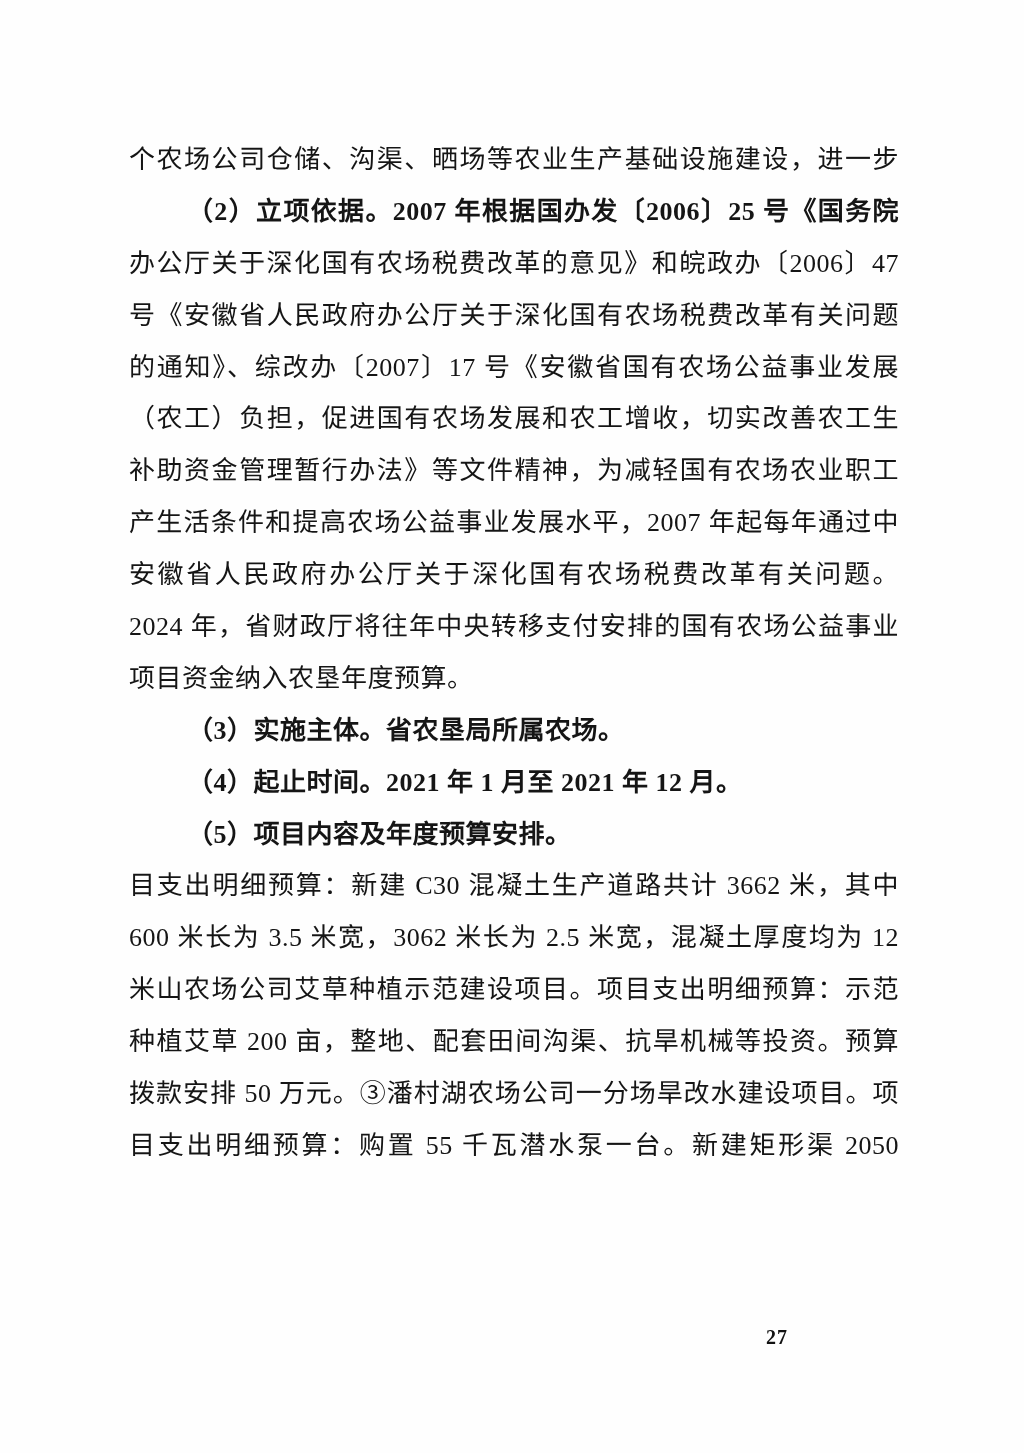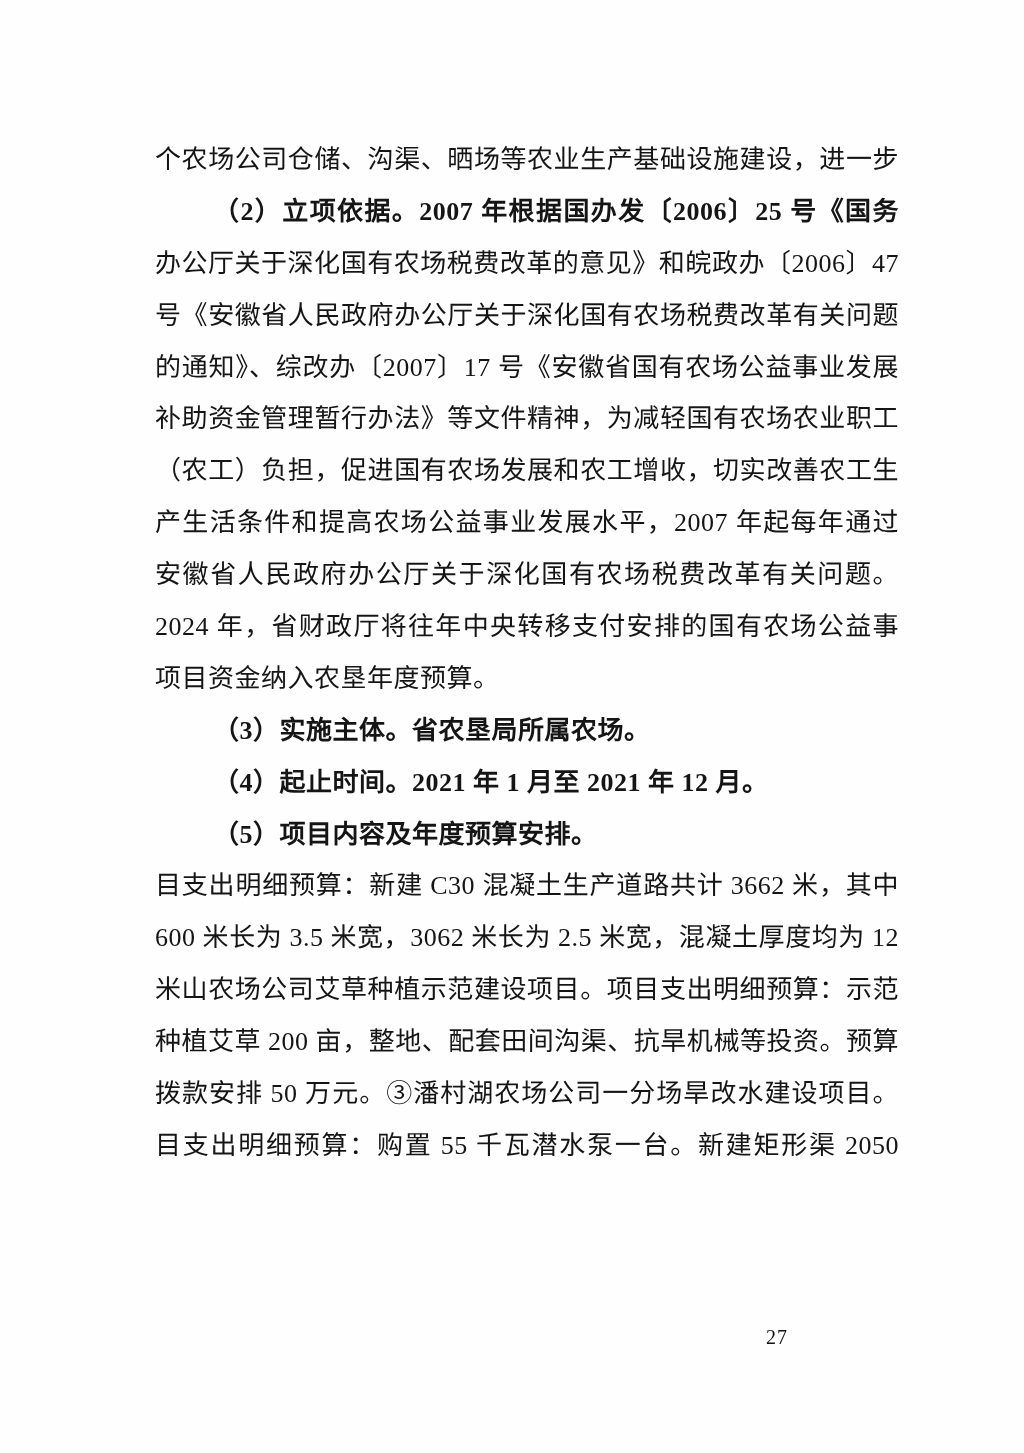--- a/index.html
+++ b/index.html
@@ -23,52 +23,51 @@
     left: 129px;
     width: 770px;
   }
   .line {
     font-size: 26px;
     line-height: 51.9px;
     height: 51.9px;
     letter-spacing: 0.5px;
     text-align: left;
     overflow: hidden;
-    margin-left: 26px;
   }
   .line.justify {
     text-align: justify;
     text-align-last: justify;
   }
   .line.indent {
     padding-left: 58px;
     font-weight: bold;
   }
   .page-number {
     position: absolute;
     left: 766px;
     top: 1326px;
     font-size: 20px;
-    font-weight: 400;
+    font-weight: 700;
     letter-spacing: 1px;
     color: #111;
   }
 </style>
 </head>
 <body>
 
 <div class="page">
   <div class="body-text">
       <div class="line justify">个农场公司仓储、沟渠、晒场等农业生产基础设施建设，进一步</div>
       <div class="line indent justify">（2）立项依据。2007 年根据国办发〔2006〕25 号《国务院</div>
       <div class="line justify">办公厅关于深化国有农场税费改革的意见》和皖政办〔2006〕47</div>
       <div class="line justify">号《安徽省人民政府办公厅关于深化国有农场税费改革有关问题</div>
       <div class="line justify">的通知》、综改办〔2007〕17 号《安徽省国有农场公益事业发展</div>
+      <div class="line justify">（农工）负担，促进国有农场发展和农工增收，切实改善农工生</div>
       <div class="line justify">补助资金管理暂行办法》等文件精神，为减轻国有农场农业职工</div>
-      <div class="line justify">（农工）负担，促进国有农场发展和农工增收，切实改善农工生</div>
       <div class="line justify">产生活条件和提高农场公益事业发展水平，2007 年起每年通过中</div>
       <div class="line justify">安徽省人民政府办公厅关于深化国有农场税费改革有关问题。</div>
       <div class="line justify">2024 年，省财政厅将往年中央转移支付安排的国有农场公益事业</div>
       <div class="line">项目资金纳入农垦年度预算。</div>
       <div class="line indent">（3）实施主体。省农垦局所属农场。</div>
       <div class="line indent">（4）起止时间。2021 年 1 月至 2021 年 12 月。</div>
       <div class="line indent">（5）项目内容及年度预算安排。</div>
       <div class="line justify">目支出明细预算：新建 C30 混凝土生产道路共计 3662 米，其中</div>
       <div class="line justify">600 米长为 3.5 米宽，3062 米长为 2.5 米宽，混凝土厚度均为 12</div>
       <div class="line justify">米山农场公司艾草种植示范建设项目。项目支出明细预算：示范</div>

